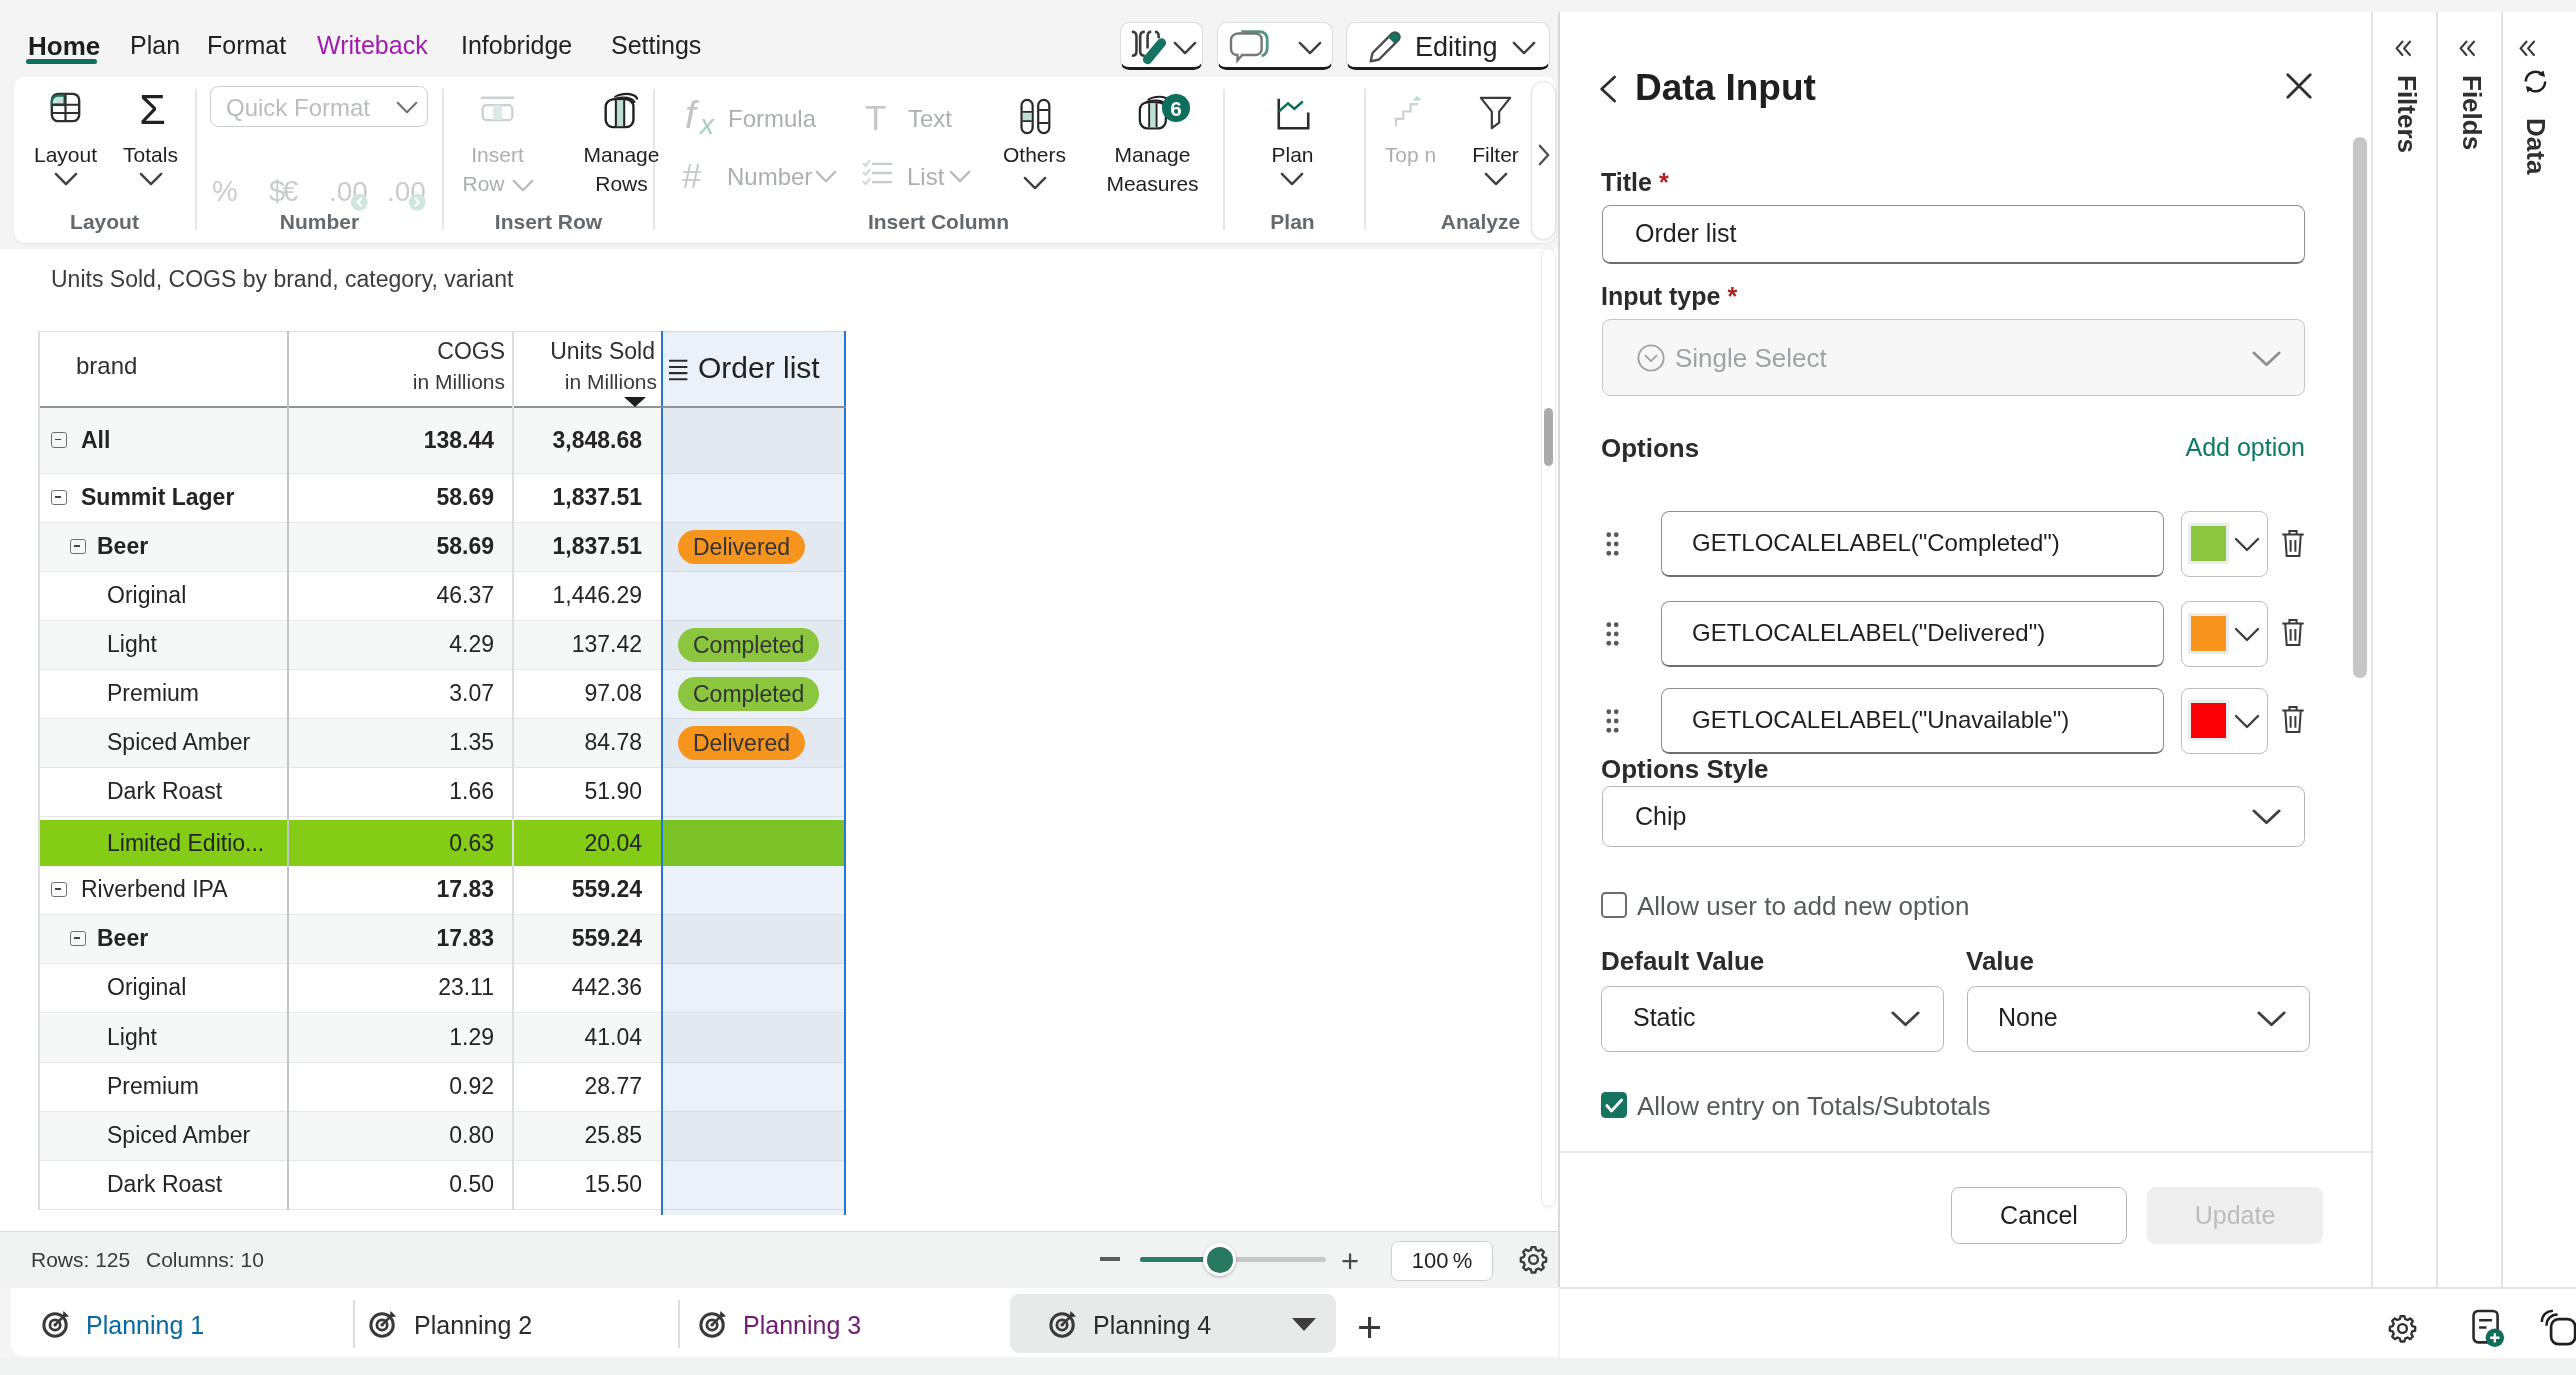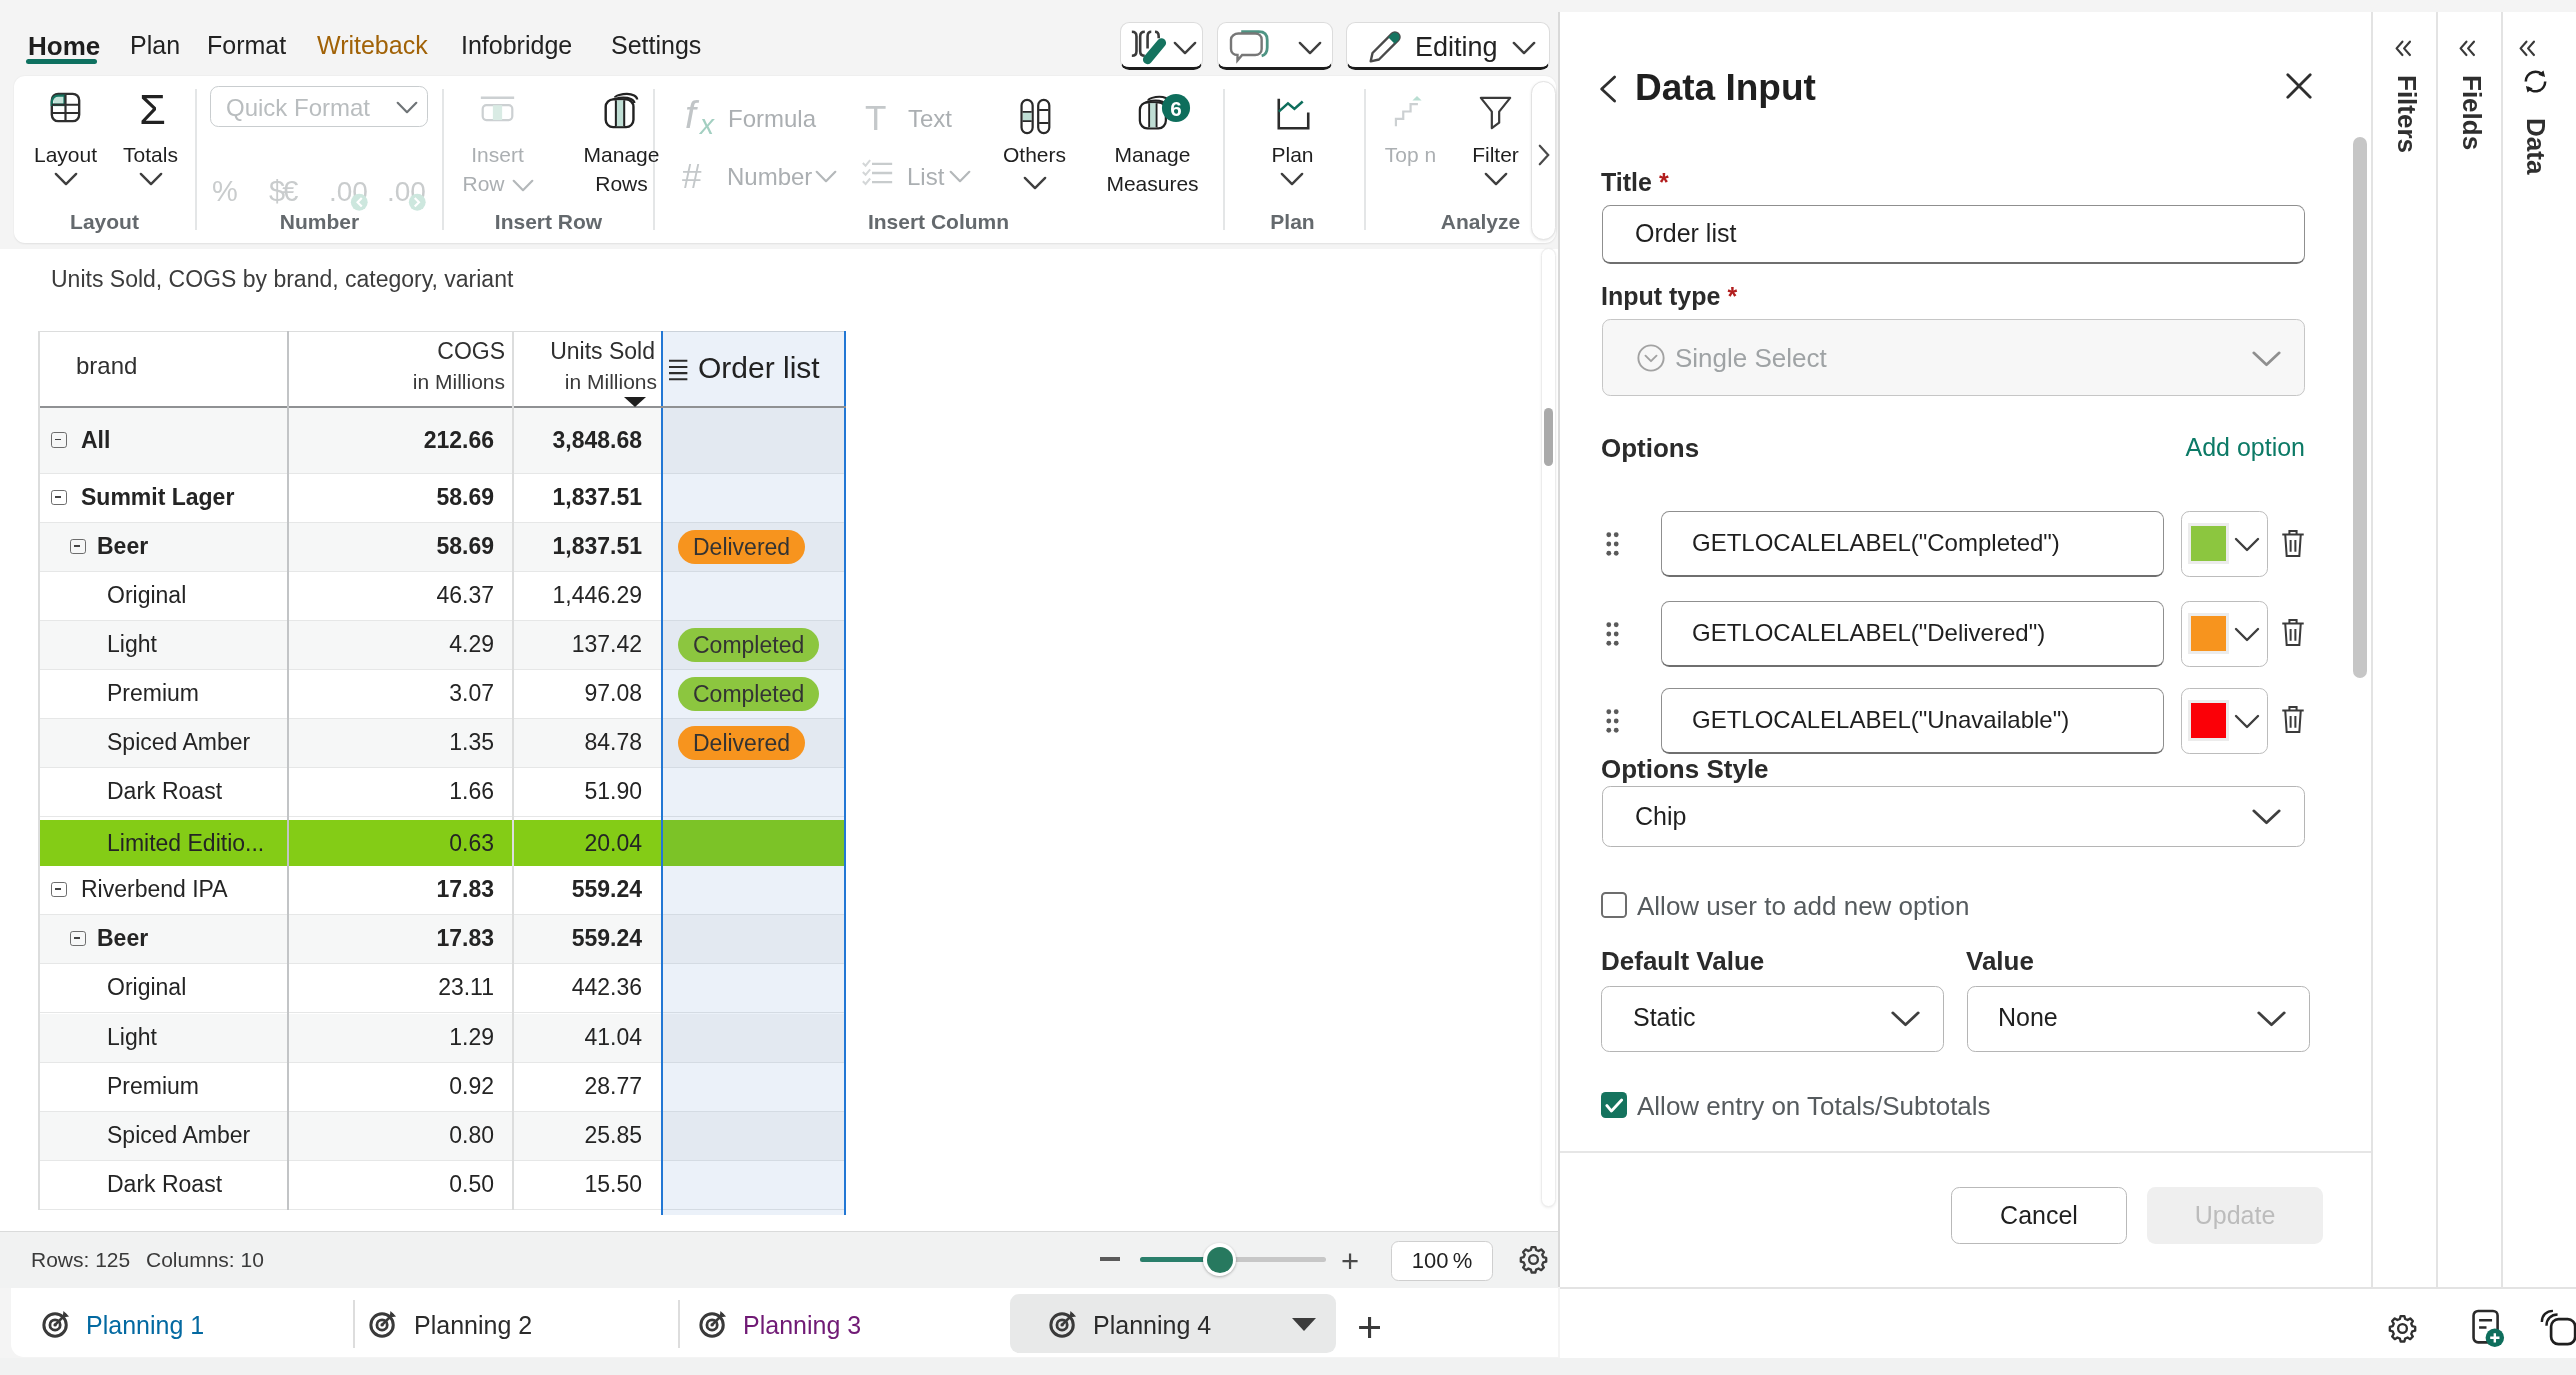--- a/index.html
+++ b/index.html
@@ -14,21 +14,21 @@
 .ast{color:#b21e1e;font-weight:bold}
 .ck{position:absolute;width:26px;height:26px;border-radius:4.6px;box-sizing:border-box}
 .cklbl{position:absolute;font-size:26px;color:#565b5e;white-space:nowrap}
 </style></head>
 <body>
 
 <div class="ab" style="left:28px;top:31px;font-size:26px;font-weight:bold;color:#1e1e1e">Home</div>
 <div class="ab" style="left:26px;top:59px;width:71px;height:4.6px;background:#0e7160;border-radius:2.8px"></div>
 <div class="ab" style="left:130px;top:31px;font-size:25px;color:#222">Plan</div>
 <div class="ab" style="left:207px;top:31px;font-size:25px;color:#222">Format</div>
-<div class="ab" style="left:317px;top:31px;font-size:25px;color:#a16207">Writeback</div>
+<div class="ab" style="left:317px;top:31px;font-size:25px;color:#a21caf">Writeback</div>
 <div class="ab" style="left:461px;top:31px;font-size:25px;color:#222">Infobridge</div>
 <div class="ab" style="left:611px;top:31px;font-size:25px;color:#222">Settings</div>
 
 <div class="ab" style="left:1120px;top:22px;width:83px;height:48px;background:#fff;border:1.9px solid #dcdcdc;border-bottom:3.7px solid #1c1c1c;border-radius:9.3px;box-sizing:border-box">
  <svg class="ab" style="left:6.5px;top:5.6px" width="41" height="37" viewBox="0 0 44 40">
       <path d="M4 3c4 0 5 2 5 5v16c0 3-1 5-5 5" fill="none" stroke="#3a3a3a" stroke-width="2.8"></path>
       <path d="M18 3c-4 0-5 2-5 5v16c0 3 1 5 5 5" fill="none" stroke="#3a3a3a" stroke-width="2.8"></path>
       <path d="M25 3c-3 0-4 2-4 5v13" fill="none" stroke="#3a3a3a" stroke-width="2.8"></path>
       <path d="M29 3c3 0 4 2 4 5v2" fill="none" stroke="#3a3a3a" stroke-width="2.8"></path>
       <path d="M36 15 21 33" stroke="#15735f" stroke-width="10" stroke-linecap="round"></path>
@@ -204,21 +204,21 @@
 <div class="ab num" style="left:324px;top:370px;width:181px;font-size:21px;color:#3a3a3a">in Millions</div>
 <div class="ab num" style="left:463px;top:338px;width:192px;font-size:23px;color:#2f2f2f">Units Sold</div>
 <div class="ab num" style="left:463px;top:370px;width:194px;font-size:21px;color:#3a3a3a">in Millions</div>
 <div class="ab" style="left:624px;top:397px;width:0;height:0;border-left:11px solid transparent;border-right:11px solid transparent;border-top:10.2px solid #1e1e1e"></div>
 
 <div class="ab" style="left:39px;top:408px;width:807px;height:66px;background:#f6f7f7;border-bottom:1.9px solid #e6e7e7;box-sizing:border-box">
 <div class="ab" style="left:12px;top:24px;width:15.7px;height:15.7px;border:1.9px solid #6d6d6d;border-radius:2.8px;box-sizing:border-box">
       <div class="ab" style="left:2.8px;top:5.6px;width:6.5px;height:1.9px;background:#444"></div>
     </div>
 <div class="ab" style="left:42px;top:18.5px;font-size:23px;font-weight:bold;color:#242424">All</div>
-<div class="ab num" style="left:268px;top:18.5px;width:187px;font-size:23px;font-weight:bold;color:#242424">212.66</div>
+<div class="ab num" style="left:268px;top:18.5px;width:187px;font-size:23px;font-weight:bold;color:#242424">138.44</div>
 <div class="ab num" style="left:455px;top:18.5px;width:148px;font-size:23px;font-weight:bold;color:#242424">3,848.68</div>
 </div>
 <div class="ab" style="left:39px;top:474px;width:807px;height:49px;background:#ffffff;border-bottom:1.9px solid #e6e7e7;box-sizing:border-box">
 <div class="ab" style="left:12px;top:15.7px;width:15.7px;height:15.7px;border:1.9px solid #6d6d6d;border-radius:2.8px;box-sizing:border-box">
       <div class="ab" style="left:2.8px;top:5.6px;width:6.5px;height:1.9px;background:#444"></div>
     </div>
 <div class="ab" style="left:42px;top:10.2px;font-size:23px;font-weight:bold;color:#242424">Summit Lager</div>
 <div class="ab num" style="left:268px;top:10.2px;width:187px;font-size:23px;font-weight:bold;color:#242424">58.69</div>
 <div class="ab num" style="left:455px;top:10.2px;width:148px;font-size:23px;font-weight:bold;color:#242424">1,837.51</div>
 </div>

